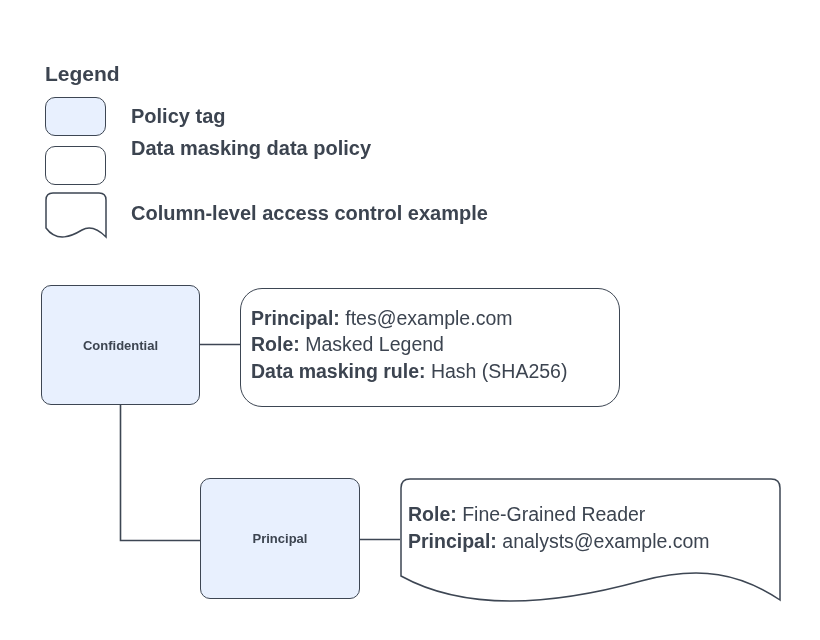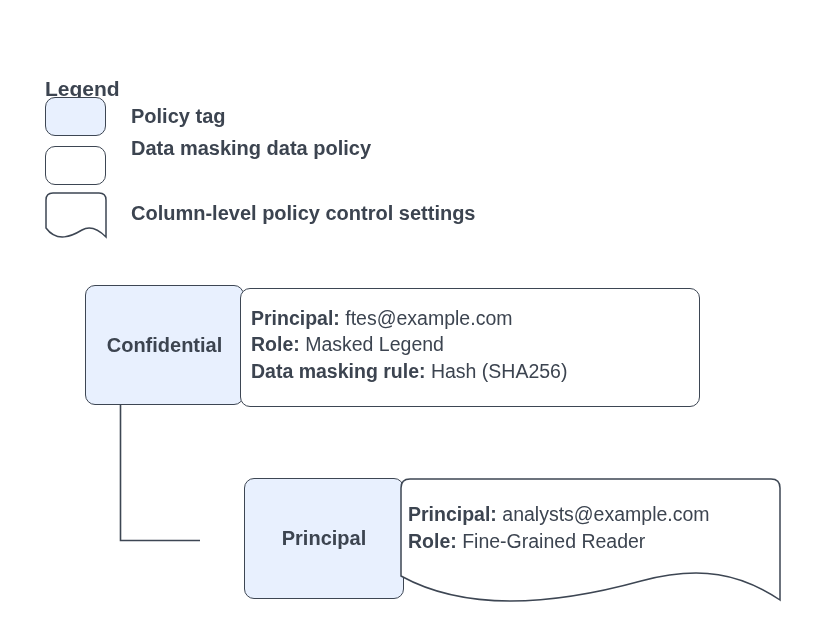--- a/index.html
+++ b/index.html
@@ -14,42 +14,41 @@
     width:820px;height:640px;
     background:var(--bg);
     font-family:"Liberation Sans","DejaVu Sans",sans-serif;
     color:var(--text);
     overflow:hidden;
   }
   .abs{position:absolute;}
   
   .legend-title{
     left:45px;top:62px;
-    font-size:21px;font-weight:bold;margin-top:15px;
+    font-size:21px;font-weight:bold;
   }
   .swatch{
     width:59px;height:37px;
     border:1.5px solid var(--stroke);
     border-radius:10px;
     background:#fff;
   }
   .swatch.blue{background:var(--fill);}
   .legend-label{
     font-size:20px;font-weight:bold;
     white-space:nowrap;
   }
   
   .tag-node{
     background:var(--fill);
     border:1.5px solid var(--stroke);
     border-radius:10px;
     display:flex;align-items:center;justify-content:center;
-    font-size:20px;font-weight:bold;
+    font-size:13px;font-weight:bold;
     box-sizing:border-box;
-    margin-left:44px;
   }
   .policy-box{
     background:#fff;
     border:1.5px solid var(--stroke);
     border-radius:10px;
     box-sizing:border-box;
     display:flex;flex-direction:column;justify-content:center;
     padding:0 10px 6px 10px;
   }
   .policy-line{
@@ -72,39 +71,39 @@
 
   <div class="abs swatch blue" style="left:45px;top:97px;"></div>
   <div class="abs legend-label" style="left:131px;top:105px;">Policy tag</div>
 
   <div class="abs swatch" style="left:45px;top:146px;"></div>
   <div class="abs legend-label" style="left:131px;top:137px;">Data masking data policy</div>
 
   <svg class="abs" style="left:45px;top:192px;" width="62" height="50" viewBox="0 0 62 50">
     <path class="shape-doc" d="M 8,1 L 54,1 Q 61,1 61,8 L 61,45 C 52,36 44,34 37,38 C 27,44 12,51 1,36 L 1,8 Q 1,1 8,1 Z"></path>
   </svg>
-  <div class="abs legend-label" style="left:131px;top:202px;">Column-level policy control settings</div>
+  <div class="abs legend-label" style="left:131px;top:202px;">Column-level access control example</div>
 
   <svg class="abs" style="left:0;top:0;pointer-events:none;" width="820" height="640" viewBox="0 0 820 640">
     <path class="connector" d="M 200,344.5 L 240,344.5"></path>
     <path class="connector" d="M 120.5,405 L 120.5,540.5 L 200,540.5"></path>
     <path class="connector" d="M 360,539.5 L 400,539.5"></path>
   </svg>
 
   <div class="abs tag-node" style="left:41px;top:285px;width:159px;height:120px;">Confidential</div>
 
-  <div class="abs policy-box" style="left:240px;top:288px;width:460px;height:119px;">
+  <div class="abs policy-box" style="left:240px;top:288px;width:380px;height:119px;border-radius:22px;">
     <div class="policy-line"><b>Principal:</b> <span>ftes@example.com</span></div>
     <div class="policy-line"><b>Role:</b> <span>Masked Legend</span></div>
     <div class="policy-line"><b>Data masking rule:</b> <span>Hash (SHA256)</span></div>
   </div>
 
   <div class="abs tag-node" style="left:200px;top:478px;width:160px;height:121px;">Principal</div>
 
   <svg class="abs" style="left:400px;top:478px;" width="382" height="132" viewBox="0 0 382 132">
     <path class="shape-doc" d="M 10,1 L 371,1 Q 380,1 380,10 L 380,122 C 341,96 301,87 241,103 C 161,125 70,136 1,98 L 1,10 Q 1,1 10,1 Z"></path>
   </svg>
   <div class="abs doc-text" style="left:408px;top:501px;">
+    <div class="policy-line"><b>Role:</b> <span>Fine-Grained Reader</span></div>
     <div class="policy-line"><b>Principal:</b> <span>analysts@example.com</span></div>
-    <div class="policy-line"><b>Role:</b> <span>Fine-Grained Reader</span></div>
   </div>
 
 </div>
 
 </body></html>

